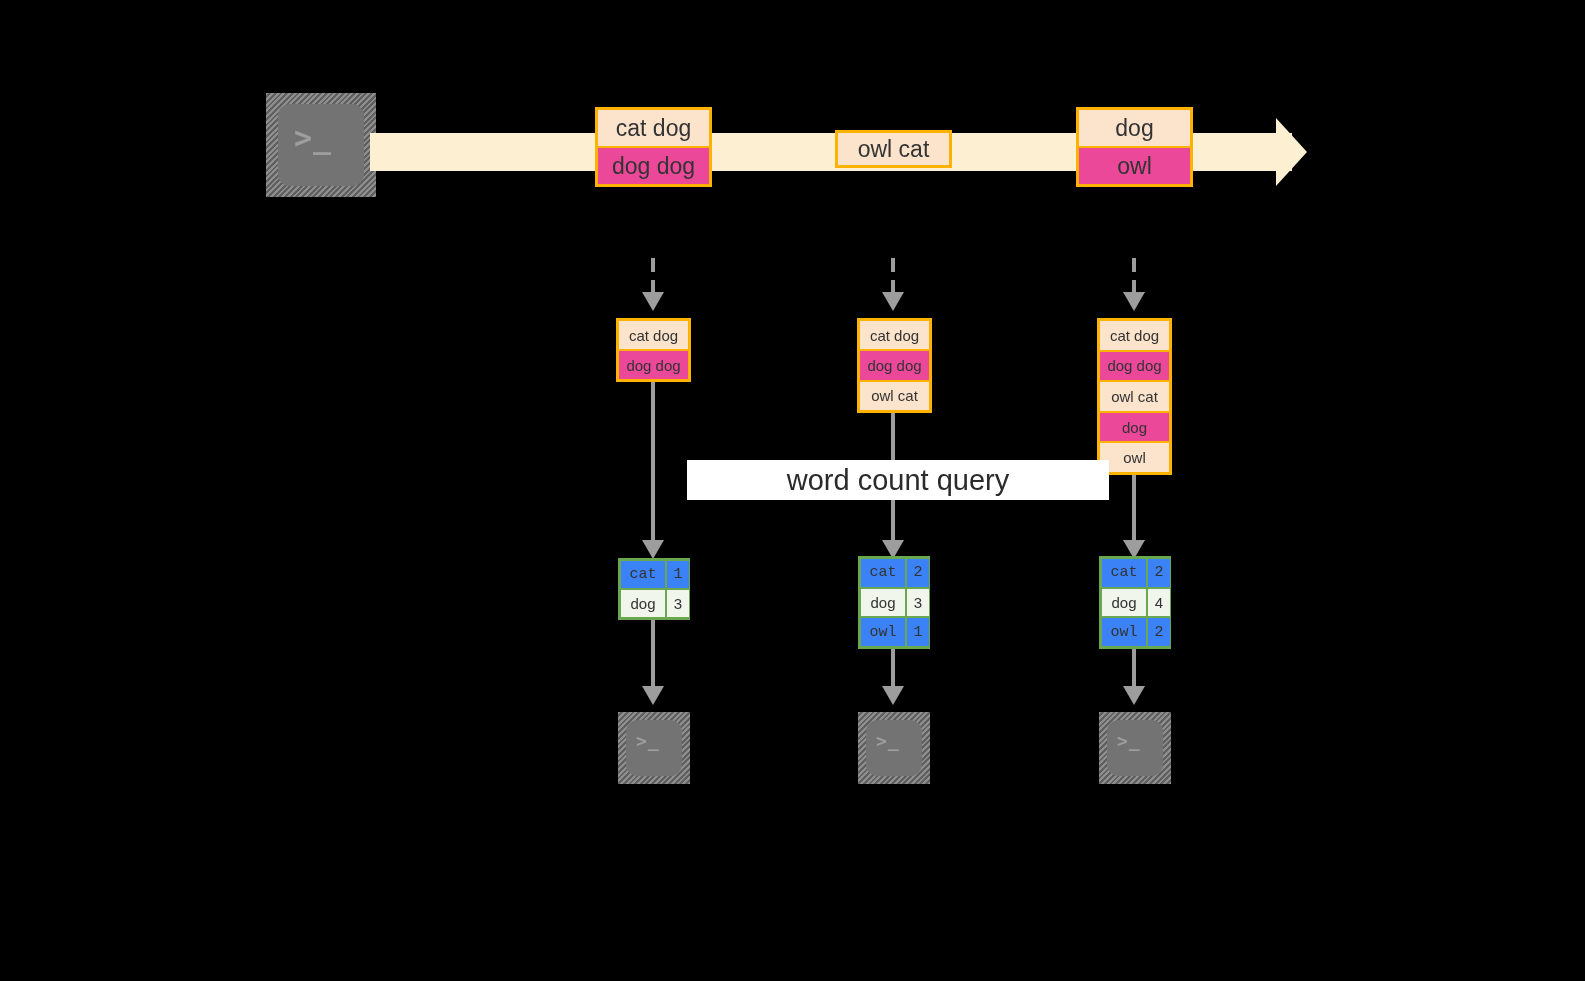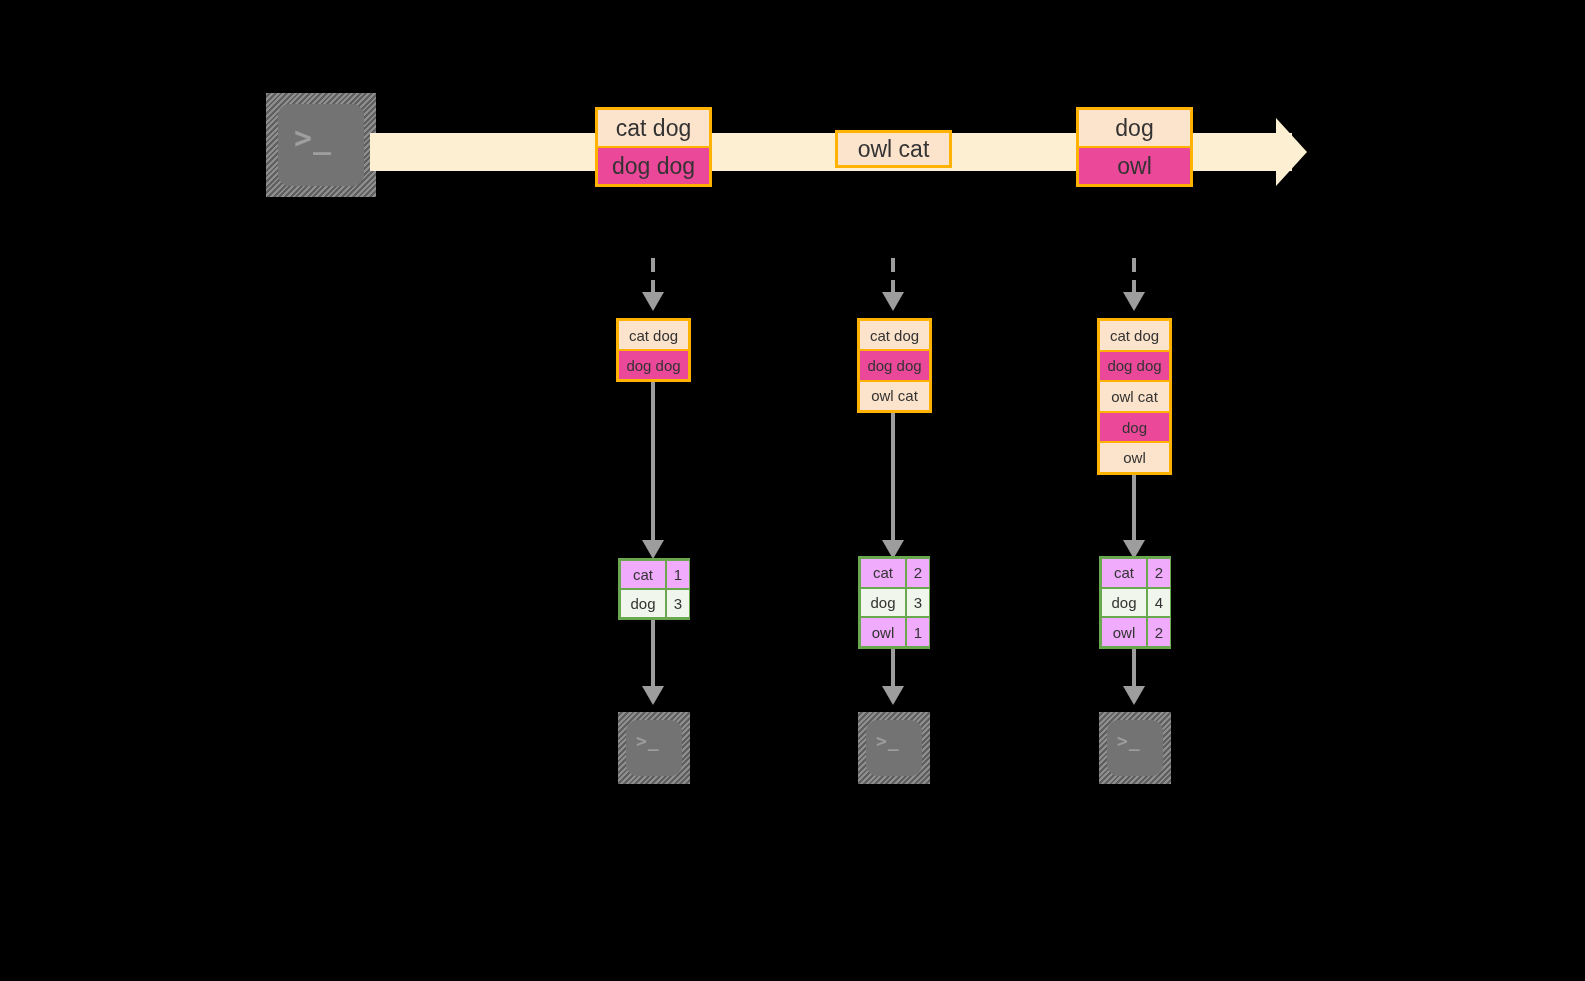--- a/index.html
+++ b/index.html
@@ -102,21 +102,21 @@
   .gbox .gcell {
     box-sizing: border-box;
     display: flex;
     align-items: center;
     justify-content: center;
     color: #333333;
     white-space: nowrap;
   }
   .gbox .gcell.word { flex: 0 0 44px; }
   .gbox .gcell.cnt  { flex: 0 0 24px; border-left: 2px solid #6aa84f; }
-  .gbox .grow.dark  .gcell { background: #f0abfc; }
+  .gbox .grow.dark  .gcell { background: #3b82f6; font-family: Liberation Mono, monospace; }
   .gbox .grow.light .gcell { background: #f1f6ec; }
 
   
   .gline {
     position: absolute;
     background: #9d9d9d;
     width: 4px;
   }
   .gdash {
     position: absolute;
@@ -207,20 +207,23 @@
 
   <div class="gline" style="left:651px; top:382px; height:168px;"></div>
   <div class="ghead" style="left:642px; top:540px;"></div>
 
   <div class="gline" style="left:891px; top:413px; height:137px;"></div>
   <div class="ghead" style="left:882px; top:540px;"></div>
 
   <div class="gline" style="left:1132px; top:475px; height:75px;"></div>
   <div class="ghead" style="left:1123px; top:540px;"></div>
 
+  <div class="banner" style="left:687px; top:460px; width:422px; height:40px;">
+    <span>word count query</span>
+  </div>
 
   <div class="gbox" style="left:618px; top:558px; width:72px; height:62px;">
     <div class="grow dark">
       <div class="gcell word">cat</div>
       <div class="gcell cnt">1</div>
     </div>
     <div class="grow light">
       <div class="gcell word">dog</div>
       <div class="gcell cnt">3</div>
     </div>

